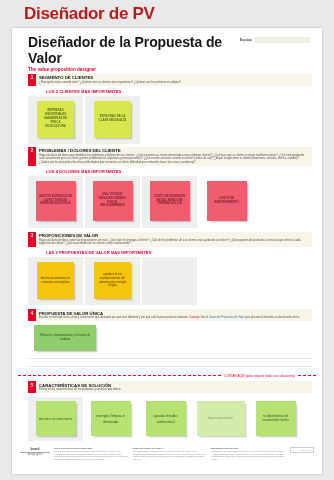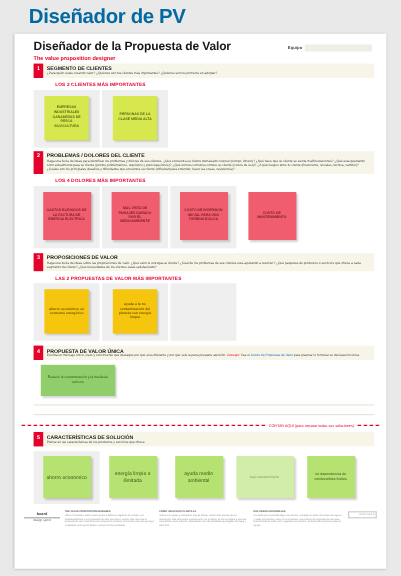--- a/index.html
+++ b/index.html
@@ -10,36 +10,36 @@
     overflow: hidden;
   }
   #app { position: relative; width: 334px; height: 480px; background: #e9e9e9; }
 
   
   .topbar {
     height: 28px; background: #e9e9e9;
     display: flex; align-items: center; padding-left: 24px;
   }
   .topbar .apptitle {
-    font-size: 17px; font-weight: bold; color: #0369a1; letter-spacing: -0.3px; text-align: right;
+    font-size: 17px; font-weight: bold; color: #b91c1c; letter-spacing: -0.3px; text-align: right;
   }
 
   
   .sheet {
     position: absolute; left: 12px; top: 28px;
     width: 310px; height: 446px;
     background: #ffffff;
     box-shadow: 0 0 2px rgba(0,0,0,.25);
     overflow: hidden;
   }
 
   
   .dochead { padding: 6px 10px 2px 16px; display: flex; justify-content: space-between; align-items: flex-start; }
   .dochead-left { }
-  .doc-title { font-size: 10px; font-weight: bold; color: #16181c; letter-spacing: -0.1px; }
+  .doc-title { font-size: 14px; font-weight: bold; color: #16181c; letter-spacing: -0.1px; }
   .doc-sub { font-size: 4.6px; font-weight: bold; color: #e4022a; margin-top: 0.5px; letter-spacing: 0px; }
   .dochead-right { display: flex; align-items: center; gap: 2px; margin-top: 3px; margin-right: 2px; }
   .team-label { font-size: 3.6px; color: #4a4a4a; font-weight: bold; }
   .team-input { width: 56px; height: 6px; background: #f1efe4; border: none; }
 
   
   .band { display: flex; margin: 0 10px 0 16px; background: #f7f5e8; min-height: 11px; }
   .band .num {
     width: 8px; background: #e4022a; color: #fff; font-size: 4.5px; font-weight: bold;
     display: flex; align-items: flex-start; justify-content: center; padding-top: 1.5px;

